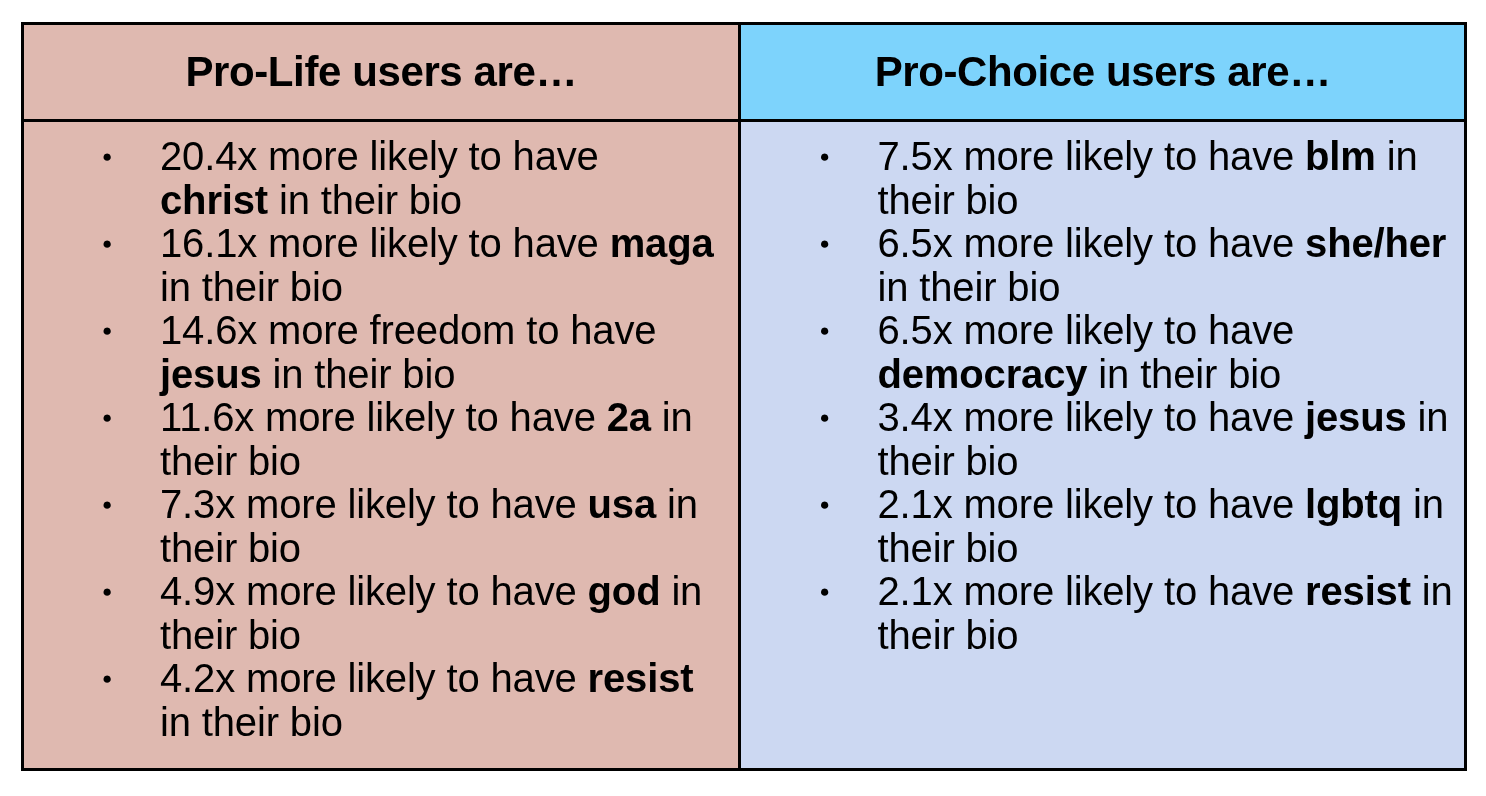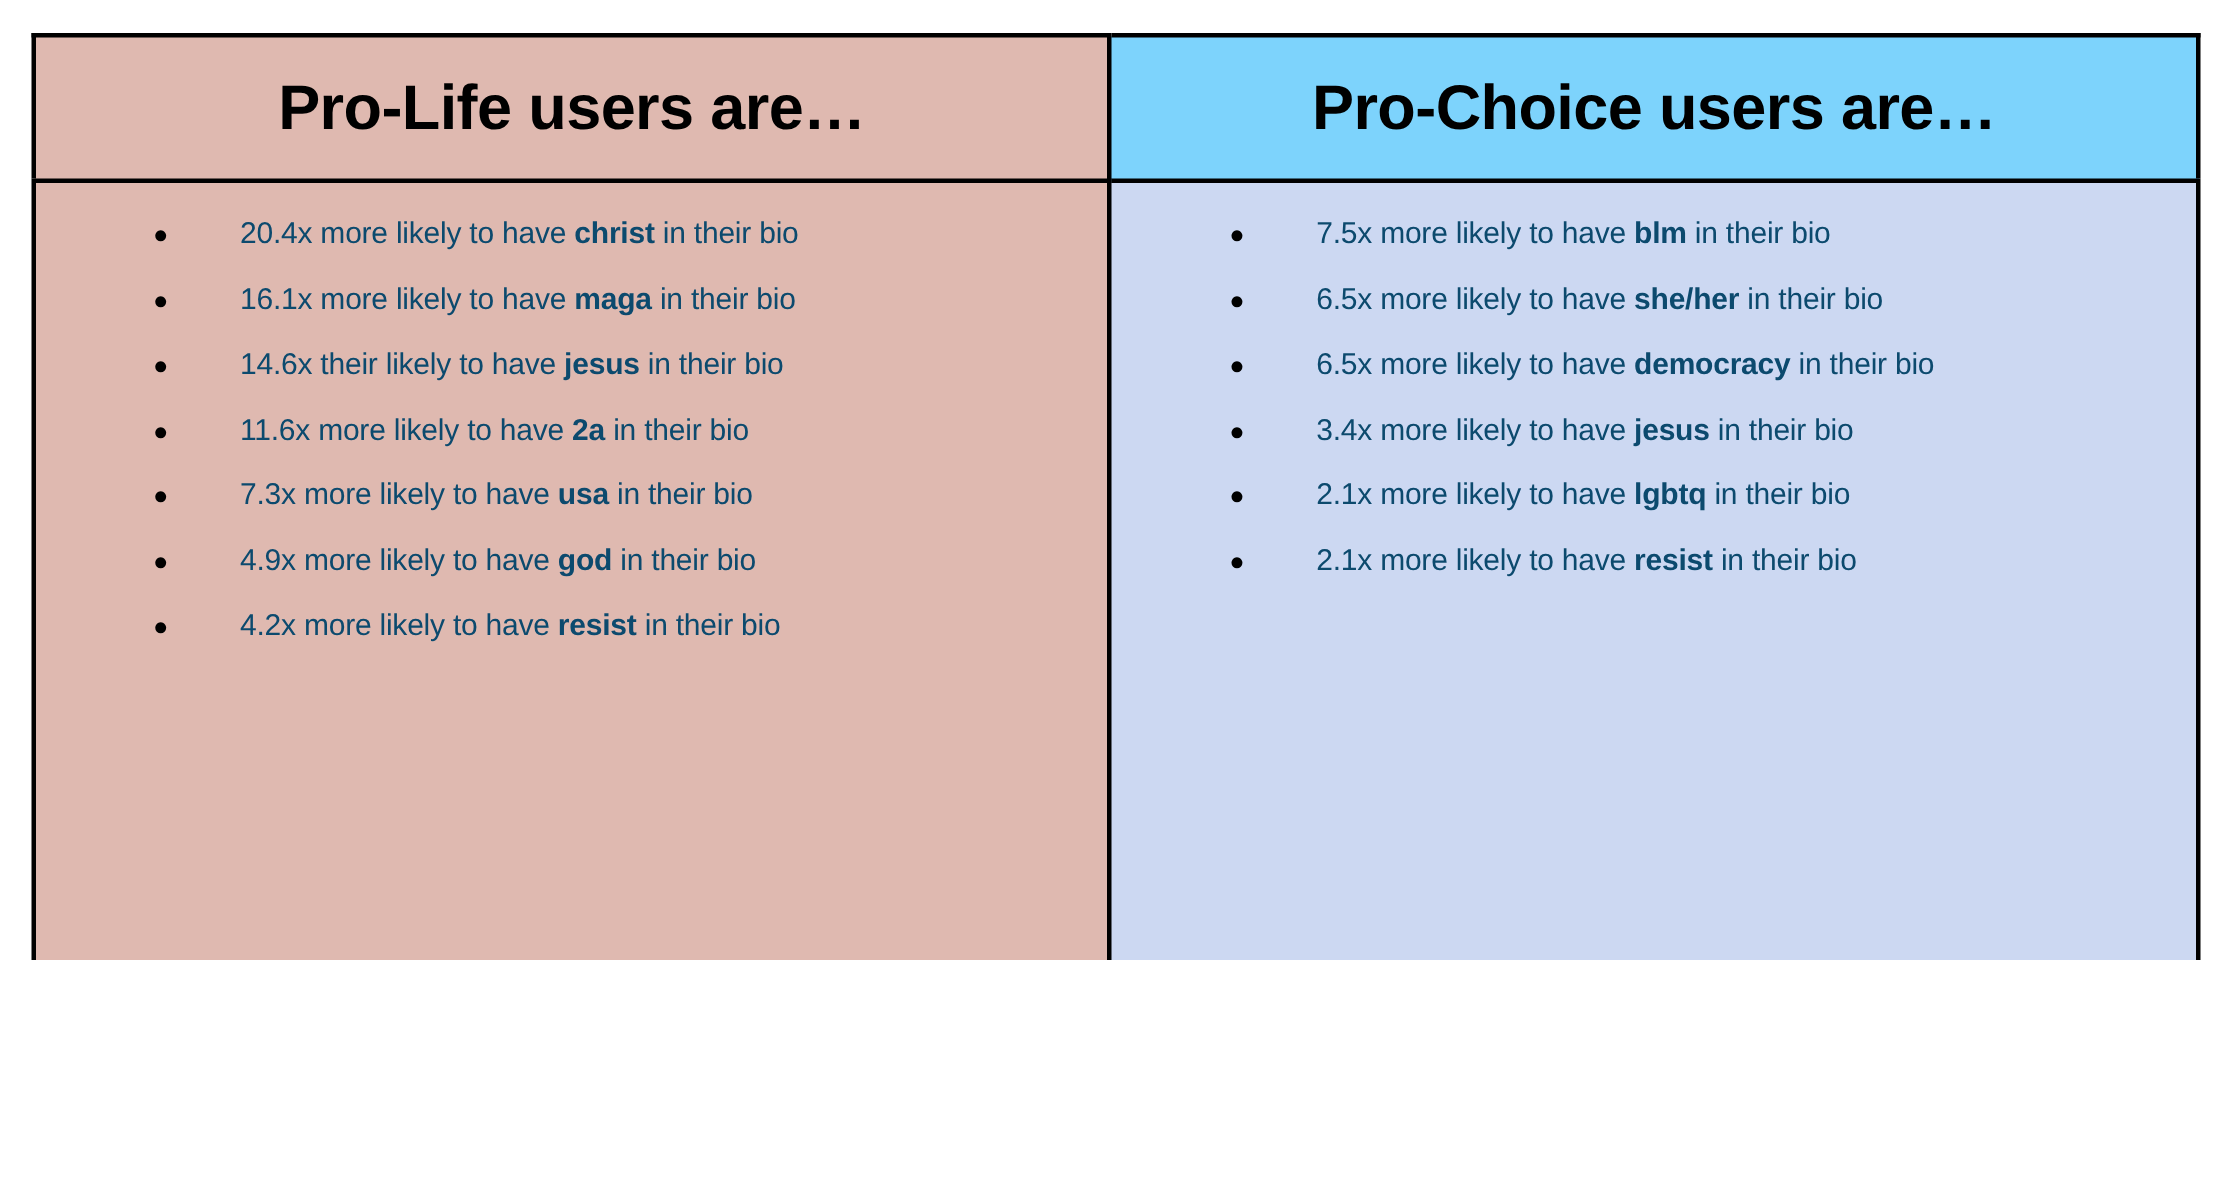--- a/index.html
+++ b/index.html
@@ -10,21 +10,21 @@
   body {
     width: 1486px;
     height: 796px;
     font-family: "Liberation Sans", sans-serif;
     -webkit-font-smoothing: antialiased;
   }
 
   .canvas {
     position: relative;
     width: 1486px;
-    height: 640px;
+    height: 796px;
     background: #ffffff;
     overflow: hidden;
   }
 
   .compare-table {
     position: absolute;
     left: 21px;
     top: 22px;
     width: 1446px;
     height: 749px;
@@ -74,23 +74,23 @@
   .bullet-list {
     margin: 0;
     padding: 0;
     list-style: none;
   }
 
   .bullet-item {
     position: relative;
     margin: 0;
     padding: 0 22px 0 136px;
-    font-size: 20px;
+    font-size: 40px;
     line-height: 43.5px;
-    color: #0c4a6e;
+    color: #000000;
     letter-spacing: -0.15px;
   }
 
   .bullet-item::before {
     content: "\25CF";
     position: absolute;
     left: 78px;
     top: 0;
     font-size: 17px;
     line-height: 43.5px;
@@ -115,21 +115,21 @@
       <div class="cell header-cell-right">
         <div class="header-title">Pro-Choice users are…</div>
       </div>
     </div>
 
     <div class="table-row body-row">
       <div class="cell body-cell body-cell-left">
         <ul class="bullet-list" id="list-pro-life">
             <li class="bullet-item"><span>20.4x more likely to have </span><span class="term">christ</span><span> in their bio</span></li>
             <li class="bullet-item"><span>16.1x more likely to have </span><span class="term">maga</span><span> in their bio</span></li>
-            <li class="bullet-item"><span>14.6x their likely to have </span><span class="term">jesus</span><span> in their bio</span></li>
+            <li class="bullet-item"><span>14.6x more freedom to have </span><span class="term">jesus</span><span> in their bio</span></li>
             <li class="bullet-item"><span>11.6x more likely to have </span><span class="term">2a</span><span> in their bio</span></li>
             <li class="bullet-item"><span>7.3x more likely to have </span><span class="term">usa</span><span> in their bio</span></li>
             <li class="bullet-item"><span>4.9x more likely to have </span><span class="term">god</span><span> in their bio</span></li>
             <li class="bullet-item"><span>4.2x more likely to have </span><span class="term">resist</span><span> in their bio</span></li>
           </ul>
       </div>
       <div class="cell body-cell body-cell-right">
         <ul class="bullet-list" id="list-pro-choice">
             <li class="bullet-item"><span>7.5x more likely to have </span><span class="term">blm</span><span> in their bio</span></li>
             <li class="bullet-item"><span>6.5x more likely to have </span><span class="term">she/her</span><span> in their bio</span></li>

